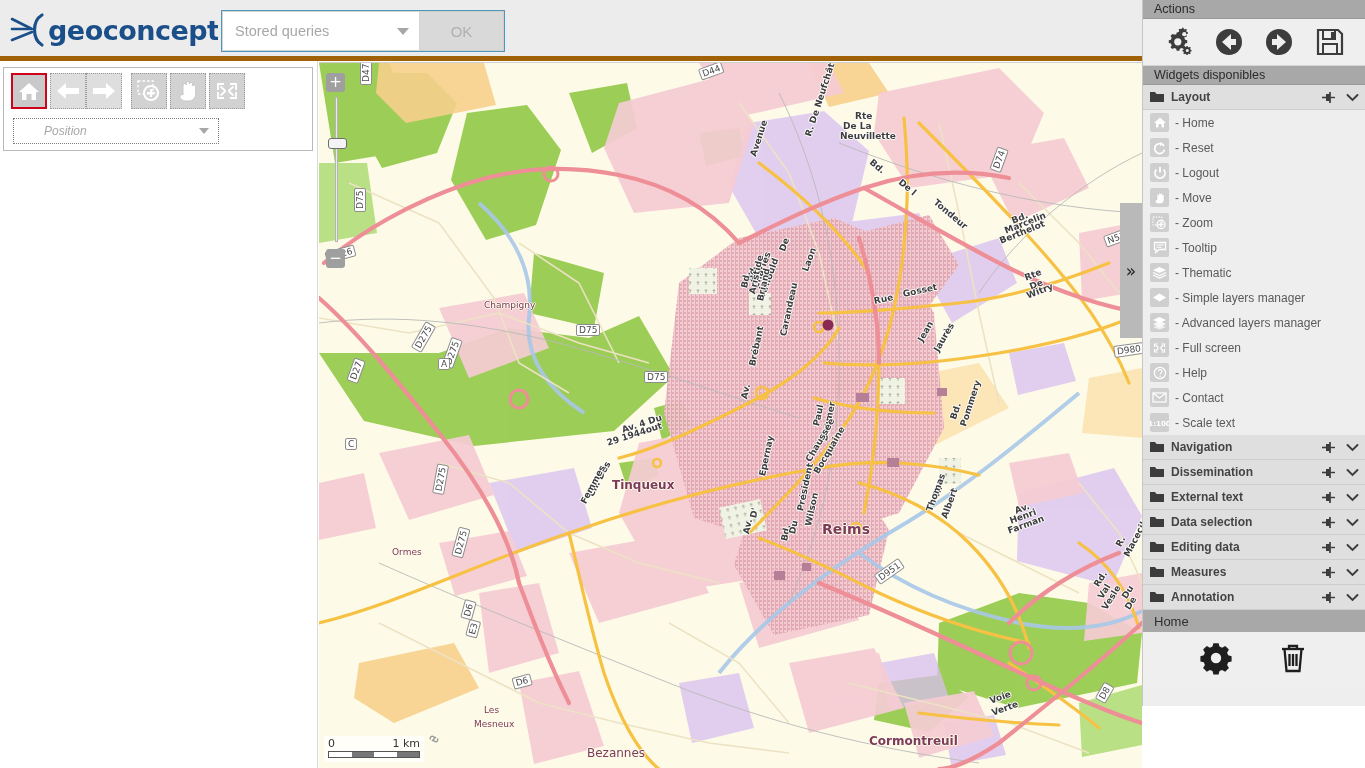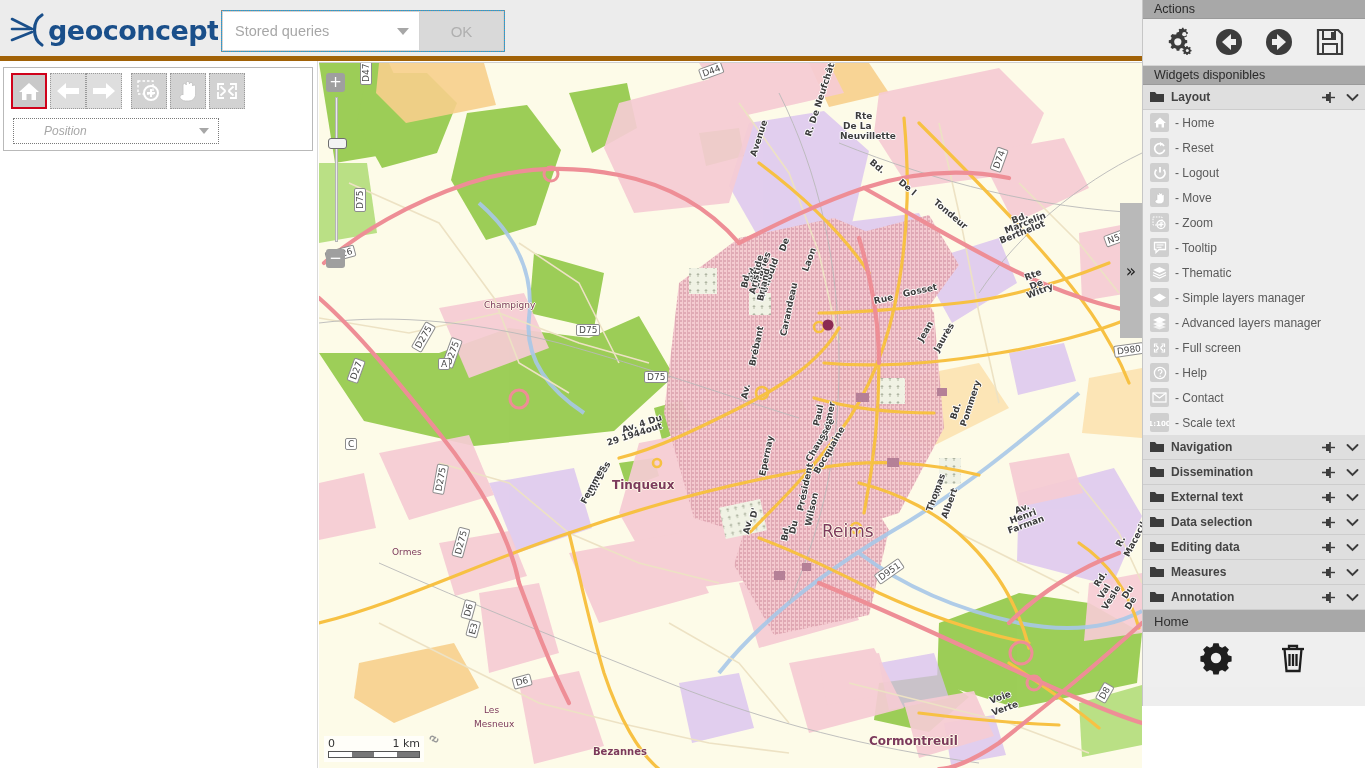--- a/index.html
+++ b/index.html
@@ -422,24 +422,24 @@
     <g fill="#b58097">
       <rect x="537" y="330" width="13" height="9"></rect>
       <rect x="455" y="508" width="11" height="9"></rect>
       <rect x="483" y="500" width="9" height="8"></rect>
       <rect x="618" y="325" width="10" height="8"></rect>
       <rect x="568" y="395" width="12" height="9"></rect>
     </g>
   </svg>
 
   <div id="map-labels">
-      <div class="maplabel" style="left: 503px; top: 458px; font-size: 17px; font-weight: normal;">Reims</div>
+      <div class="maplabel" style="left: 503px; top: 458px; font-size: 14px; font-weight: bold;">Reims</div>
       <div class="maplabel" style="left: 293px; top: 415px; font-size: 12px; font-weight: bold;">Tinqueux</div>
       <div class="maplabel" style="left: 550px; top: 671px; font-size: 12px; font-weight: bold;">Cormontreuil</div>
-      <div class="maplabel" style="left: 274px; top: 683px; font-size: 10px; font-weight: bold;">Bezannes</div>
+      <div class="maplabel" style="left: 268px; top: 683px; font-size: 12px; font-weight: normal;">Bezannes</div>
       <div class="maplabel" style="left: 165px; top: 237px; font-size: 9px; font-weight: normal;">Champigny</div>
       <div class="maplabel" style="left: 73px; top: 484px; font-size: 9px; font-weight: normal;">Ormes</div>
       <div class="maplabel" style="left: 165px; top: 642px; font-size: 9px; font-weight: normal;">Les</div>
       <div class="maplabel" style="left: 155px; top: 656px; font-size: 9px; font-weight: normal;">Mesneux</div>
       <div class="roadlabel" style="left: 47px; top: 16px; transform: rotate(-90deg); transform-origin: left center; background: rgb(255, 255, 255); border: 1px solid rgb(141, 141, 141); border-radius: 2px; padding: 0px 2px;">D476</div>
       <div class="roadlabel" style="left: 41px; top: 143px; transform: rotate(-90deg); transform-origin: left center; background: rgb(255, 255, 255); border: 1px solid rgb(141, 141, 141); border-radius: 2px; padding: 0px 2px;">D75</div>
       <div class="roadlabel" style="left: 7px; top: 189px; transform: rotate(-15deg); transform-origin: left center; background: rgb(255, 255, 255); border: 1px solid rgb(141, 141, 141); border-radius: 2px; padding: 0px 2px;">D226</div>
       <div class="roadlabel" style="left: 257px; top: 261px; transform: rotate(0deg); transform-origin: left center; background: rgb(255, 255, 255); border: 1px solid rgb(141, 141, 141); border-radius: 2px; padding: 0px 2px;">D75</div>
       <div class="roadlabel" style="left: 97px; top: 281px; transform: rotate(-60deg); transform-origin: left center; background: rgb(255, 255, 255); border: 1px solid rgb(141, 141, 141); border-radius: 2px; padding: 0px 2px;">D275</div>
       <div class="roadlabel" style="left: 128px; top: 298px; transform: rotate(-70deg); transform-origin: left center; background: rgb(255, 255, 255); border: 1px solid rgb(141, 141, 141); border-radius: 2px; padding: 0px 2px;">D275</div>

